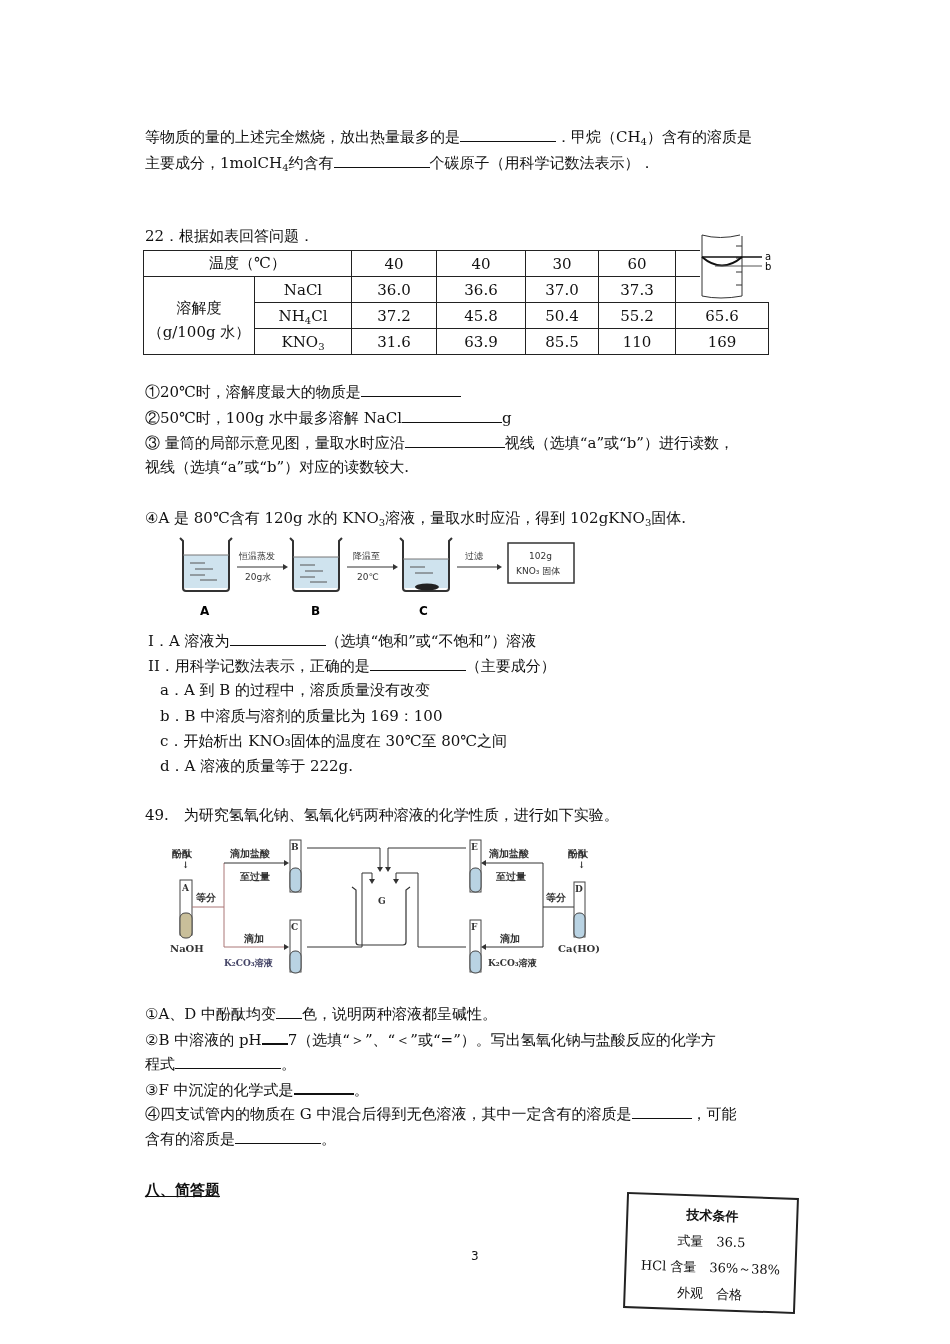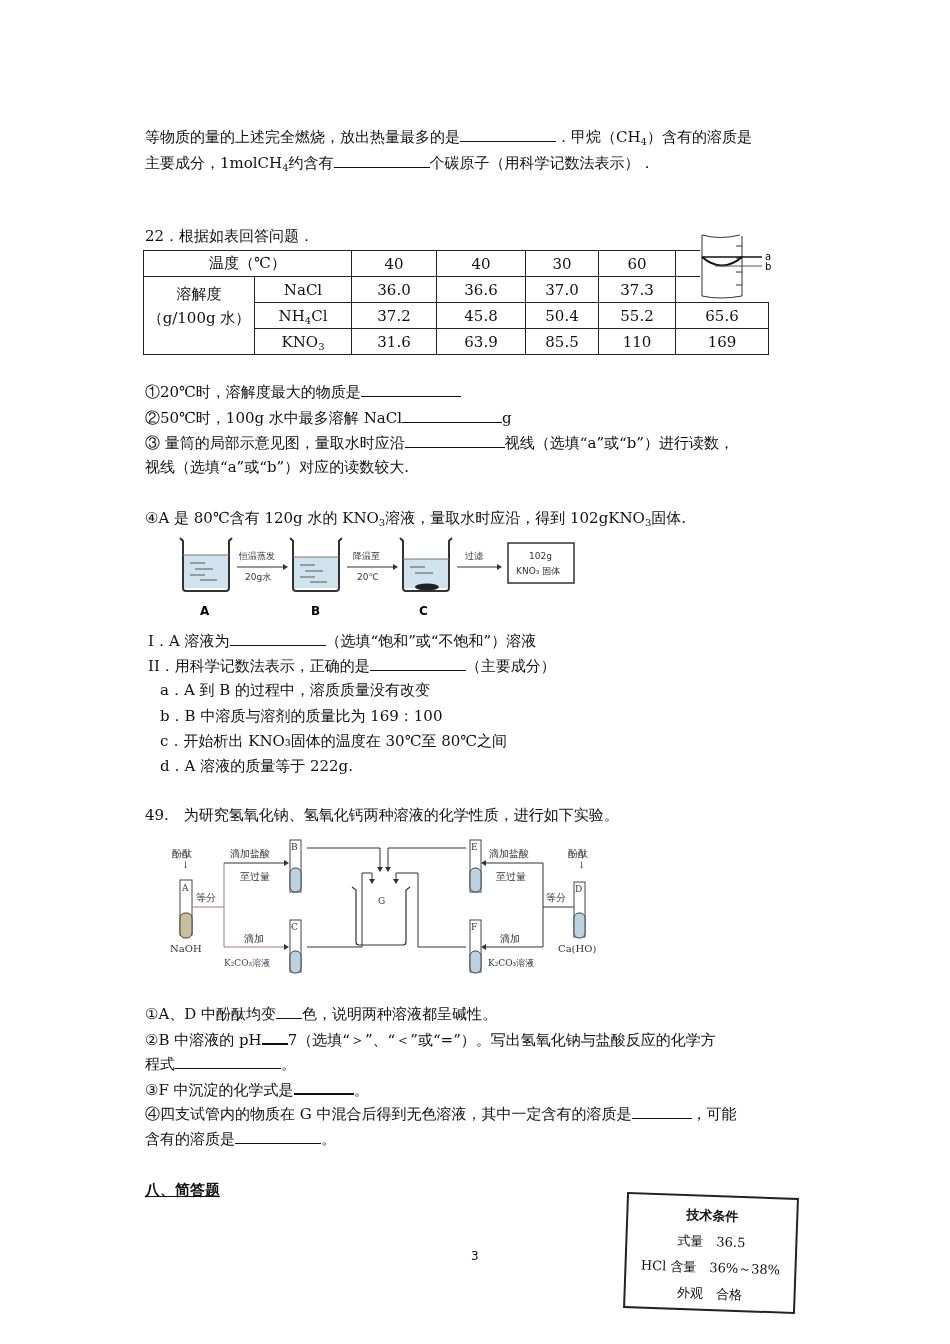--- a/index.html
+++ b/index.html
@@ -36,21 +36,21 @@
   <tbody>
       <tr>
     <td colspan="2" style="width:206px">温度（℃）</td>
     <td style="width:84px">40</td>
     <td style="width:88px">40</td>
     <td style="width:72px">30</td>
     <td style="width:76px">60</td>
     <td style="width:92px">80</td>
   </tr>
   <tr>
-    <td rowspan="3" style="width:110px; vertical-align:top; padding-top:5px; line-height:24px;text-align:center;">
+    <td rowspan="3" style="width:110px; vertical-align:top; padding-top:19px; line-height:24px;text-align:center;">
       <div>溶解度</div>
       <div>（g/100g 水）</div>
     </td>
     <td style="width:96px"><span>NaCl</span></td>
     <td>36.0</td>
     <td>36.6</td>
     <td>37.0</td>
     <td>37.3</td>
     <td></td>
   </tr>
@@ -153,21 +153,21 @@
 
 <div class="line" style="top:630px; left:148px"><span>I．A 溶液为</span><span class="blank" style="width:96px"></span><span>（选填“饱和”或“不饱和”）溶液</span></div>
 <div class="line" style="top:655px; left:148px"><span>II．用科学记数法表示，正确的是</span><span class="blank" style="width:96px"></span><span>（主要成分）</span></div>
 <div class="line" style="top:680px; left:160px">a．A 到 B 的过程中，溶质质量没有改变</div>
 <div class="line" style="top:706px; left:160px">b．B 中溶质与溶剂的质量比为 169：100</div>
 <div class="line" style="top:731px; left:160px">c．开始析出 KNO₃固体的温度在 30℃至 80℃之间</div>
 <div class="line" style="top:756px; left:160px">d．A 溶液的质量等于 222g.</div>
 
 <div class="line" style="top:805px">49.　为研究氢氧化钠、氢氧化钙两种溶液的化学性质，进行如下实验。</div>
 
-<div class="abs" style="left:160px; top:835px; width:450px; height:145px;">
+<div class="abs" style="left:160px; top:835px; width:450px; height:145px;font-weight:bold;">
   <svg width="450" height="145" viewBox="0 0 450 145" font-family="DejaVu Serif, serif">
 
     <text x="12" y="22" font-size="10" fill="#333">酚酞</text>
     <text x="22" y="33" font-size="9" fill="#333">↓</text>
     <rect x="20" y="45" width="12" height="55" fill="#fff" stroke="#444"></rect>
     <rect x="20" y="78" width="12" height="25" rx="5" fill="#c9bf9a" stroke="#444"></rect>
     <text x="22" y="56" font-size="9" fill="#333">A</text>
     <text x="10" y="117" font-size="10" fill="#333">NaOH</text>
     <line x1="32" y1="72" x2="64" y2="72" stroke="#a77" stroke-width="1"></line>
     <text x="36" y="66" font-size="10" fill="#333">等分</text>

